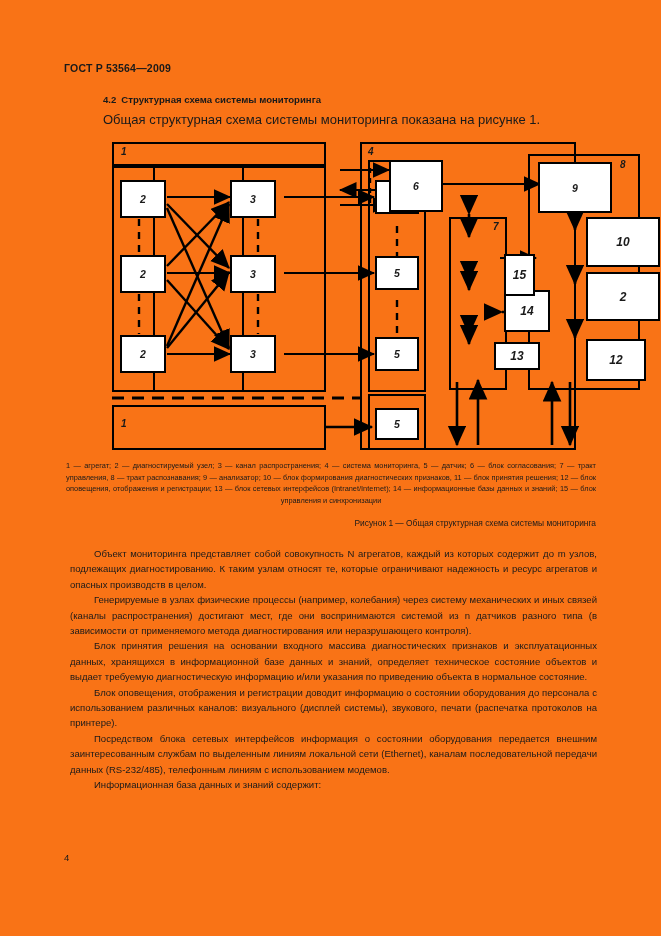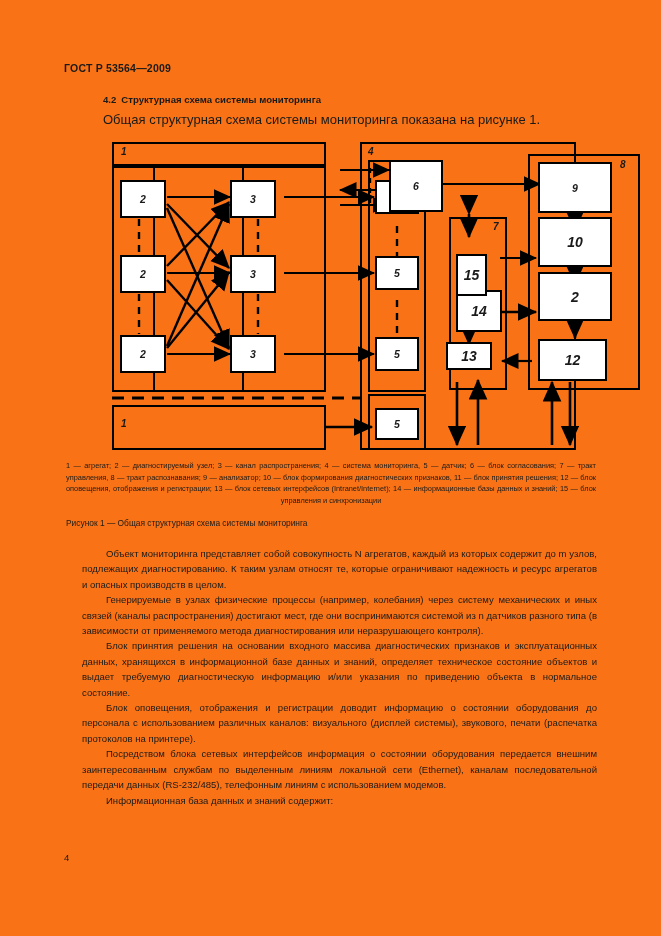--- a/index.html
+++ b/index.html
@@ -71,21 +71,21 @@
     border: 2.5px solid #000;
     background: #fff;
     display: flex;
     align-items: center;
     justify-content: center;
     font-size: 10.5px;
     font-weight: bold;
     font-style: italic;
     z-index: 6;
   }
-  .blk-sm { font-size: 14px; }
+  .blk-sm { font-size: 12px; margin-left: 48px; }
   svg.wires {
     position: absolute;
     left: 0; top: 0;
     width: 464px; height: 308px;
     z-index: 3;
     overflow: visible;
   }
   svg.wires-top {
     z-index: 8;
   }
@@ -98,34 +98,34 @@
     font-size: 7.4px;
     line-height: 11.6px;
     text-align: justify;
     text-align-last: center;
   }
   .fig-caption {
     position: absolute;
     left: 66px;
     top: 518px;
     width: 530px;
-    text-align: left;
+    text-align: right;
     font-size: 8.4px;
   }
   
   .body-text {
     position: absolute;
     left: 66px;
     top: 546px;
     width: 531px;
     font-size: 9.55px;
     line-height: 15.4px;
   }
   .body-text p {
-    margin: 0 0 0 16px;
+    margin: 0 0 0 4px;
     text-indent: 24px;
     text-align: justify;
   }
   .page-no {
     position: absolute;
     left: 64px;
     top: 852px;
     font-size: 9.5px;
   }
 </style>
@@ -254,21 +254,21 @@
     <div class="blk" style="left:263px; top:38px;  width:44px; height:34px;">5</div>
     <div class="blk" style="left:263px; top:114px; width:44px; height:34px;">5</div>
     <div class="blk" style="left:263px; top:195px; width:44px; height:34px;">5</div>
     <div class="blk" style="left:263px; top:266px; width:44px; height:32px;">5</div>
 
     <div class="blk" style="left:277px; top:18px;  width:54px; height:52px;">6</div>
 
     <div class="blk" style="left:426px; top:20px;  width:74px; height:51px;">9</div>
     <div class="blk blk-sm" style="left:426px; top:75px;  width:74px; height:50px;">10</div>
     <div class="blk blk-sm" style="left:426px; top:130px; width:74px; height:49px;">2</div>
-    <div class="blk blk-sm" style="left:426px; top:197px; width:69px; height:42px;">12</div>
+    <div class="blk blk-sm" style="left:426px; top:197px; width:60px; height:42px;">12</div>
 
     <div class="blk blk-sm" style="left:334px; top:200px; width:46px; height:28px;">13</div>
     <div class="blk blk-sm" style="left:344px; top:148px; width:46px; height:42px;">14</div>
     <div class="blk blk-sm" style="left:344px; top:112px;  width:31px; height:42px;">15</div>
 
     <div class="frame-label" style="left:508px; top:17px; z-index:9;">8</div>
 
     <svg class="wires wires-top" viewBox="0 0 464 308">
       <defs>
         <marker id="ah2" markerWidth="9" markerHeight="9" refX="7.5" refY="3.6" orient="auto" markerUnits="strokeWidth">

